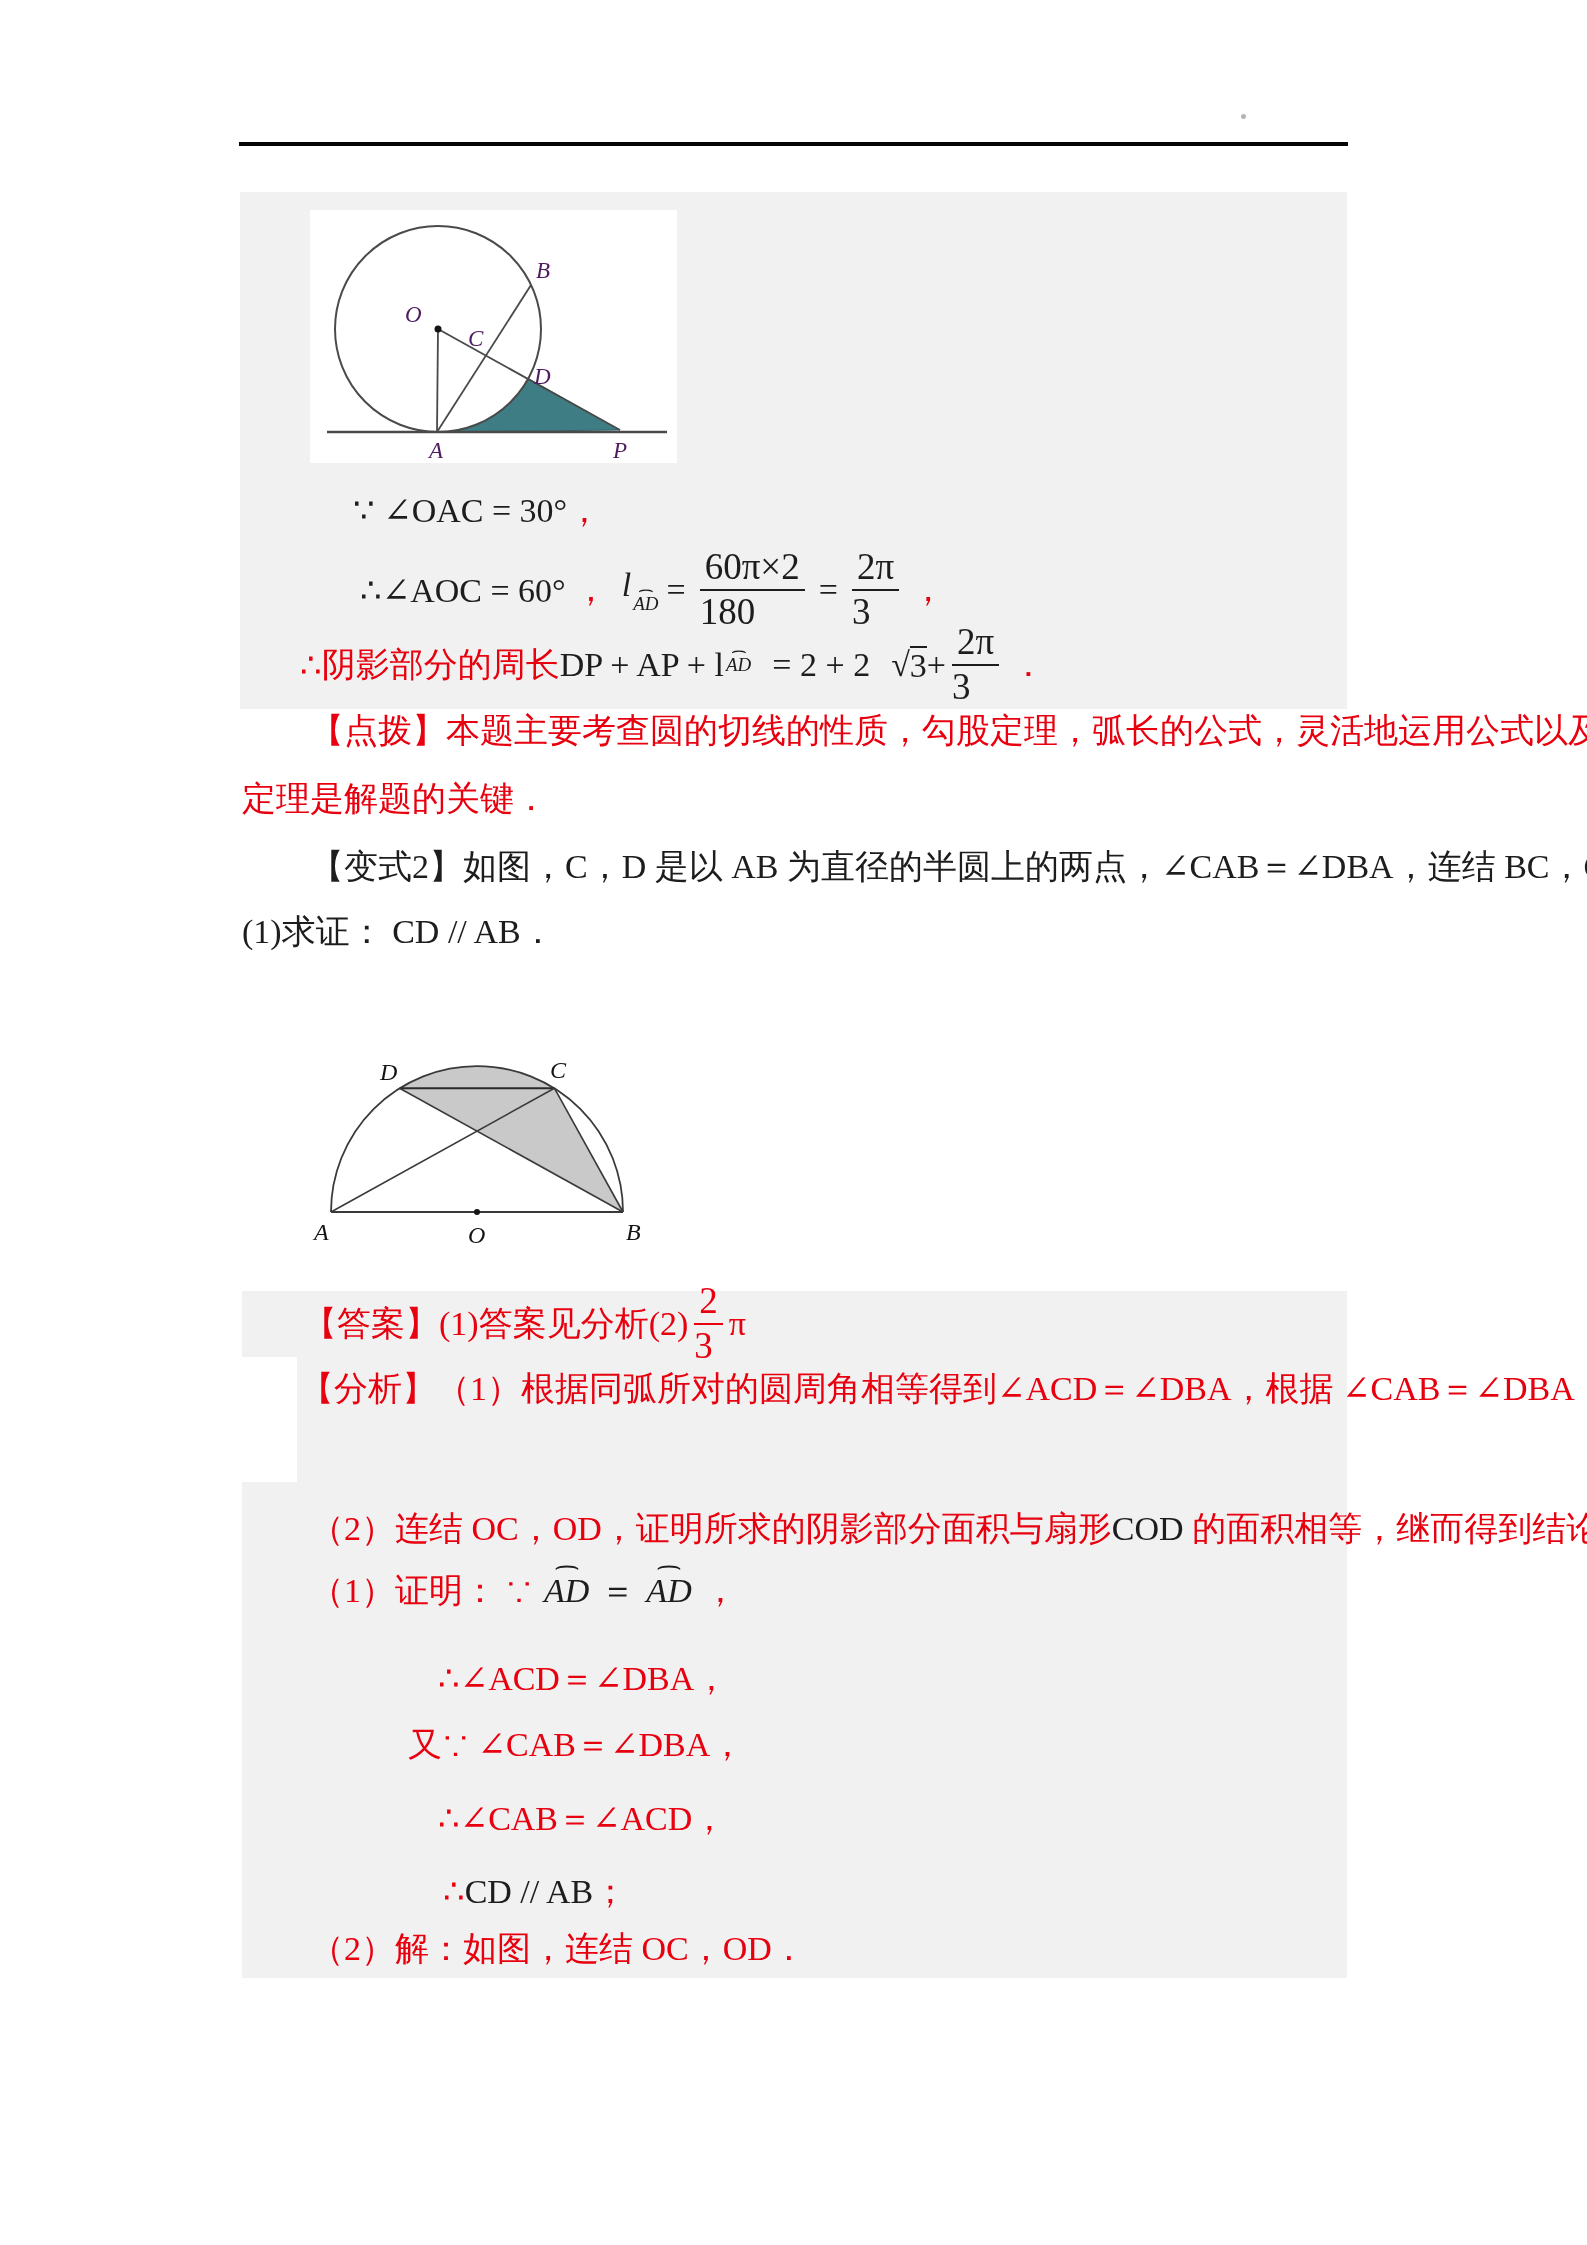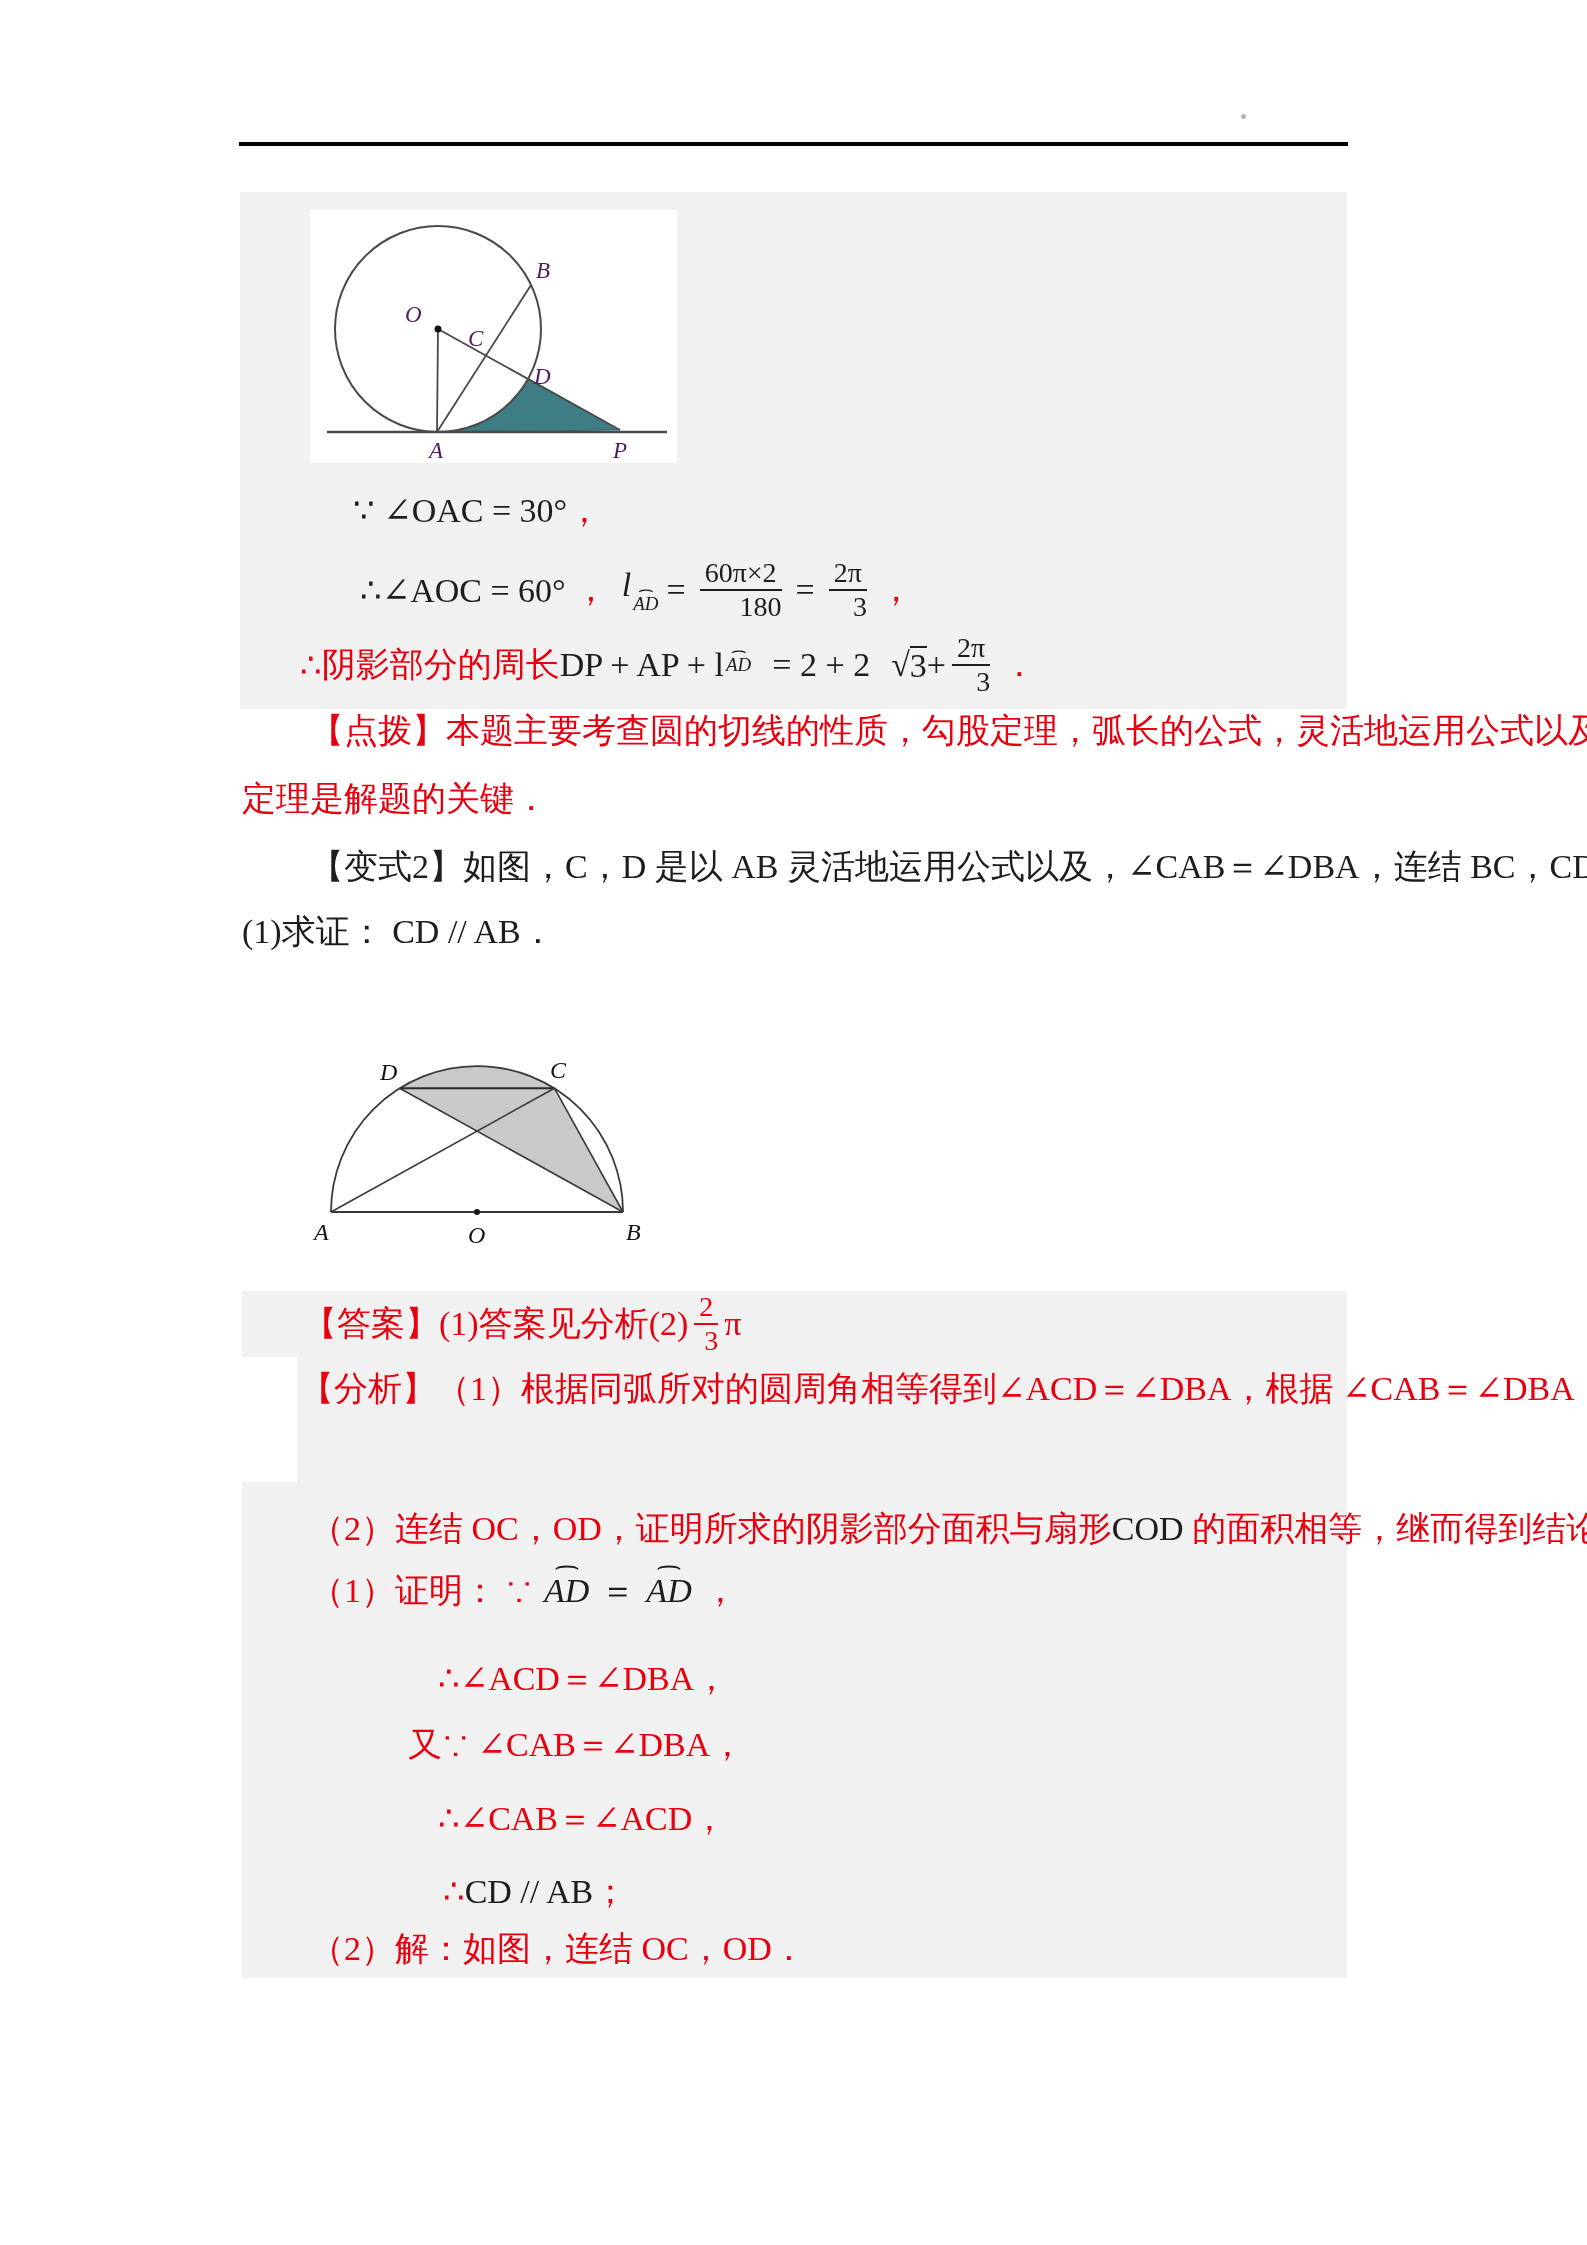--- a/index.html
+++ b/index.html
@@ -8,22 +8,22 @@
   .abs{position:absolute;}
   .gbox{position:absolute;background:#f1f1f1;}
   .whitebox{position:absolute;background:#ffffff;}
   .hrule{position:absolute;background:#050505;}
   .straydot{position:absolute;width:5px;height:5px;border-radius:50%;background:#b5b5b5;}
   .tline{position:absolute;white-space:nowrap;font-size:34px;line-height:1.25;}
   .mrow{position:absolute;display:flex;align-items:center;white-space:nowrap;font-size:34px;}
   .red{color:#e8000f;}
   .blk{color:#1d1d1d;}
   .it{}
-  .frac{display:inline-flex;flex-direction:column;align-items:flex-end;line-height:1.15;
-        font-size:28px;margin:0 6px;vertical-align:middle;}
+  .frac{display:inline-flex;flex-direction:column;align-items:flex-start;line-height:1.15;
+        font-size:37px;margin:0 6px;vertical-align:middle;}
   .frac .fnum{padding:0 5px;border-bottom:2.2px solid currentColor;display:block;}
   .frac .fden{display:block;}
   .lsub{display:inline-block;}
   .lsub .lsym{font-style:italic;}
   .subarc{display:inline-block;position:relative;font-size:19px;vertical-align:-14px;
           margin-left:2px;font-style:italic;}
   .subarc .arc{position:absolute;left:50%;top:-13px;transform:translateX(-50%) scaleX(1.5);
                font-style:normal;font-size:17px;}
   .hatwrap{display:inline-block;position:relative;font-style:italic;margin:0 3px;}
   .hatwrap .hat{position:absolute;left:50%;top:-20px;transform:translateX(-50%) scaleX(1.6);
@@ -94,21 +94,21 @@
         <span class="fnum">2π</span>
         <span class="fden">3</span>
       </span>
     <span class="red" style="margin-left:6px;">．</span>
   </div>
 
   <div class="tline red" style="left:310px;top:710px;">【点拨】本题主要考查圆的切线的性质，勾股定理，弧长的公式，灵活地运用公式以及</div>
   <div class="tline red" style="left:242px;top:778px;">定理是解题的关键．</div>
 
   <div class="tline" style="left:310px;top:846px;">
-    <span>【变式2】如图，</span><span class="it">C</span><span>，</span><span class="it">D</span><span> 是以 </span><span class="it">AB</span><span> 灵活地运用公式以及，</span><span class="it">∠CAB＝∠DBA</span><span>，连结 </span><span class="it">BC</span><span>，</span><span class="it">CD</span>
+    <span>【变式2】如图，</span><span class="it">C</span><span>，</span><span class="it">D</span><span> 是以 </span><span class="it">AB</span><span> 为直径的半圆上的两点，</span><span class="it">∠CAB＝∠DBA</span><span>，连结 </span><span class="it">BC</span><span>，</span><span class="it">CD</span>
   </div>
   <div class="tline" style="left:242px;top:911px;">
     <span>(1)求证： </span><span class="it">CD</span><span class="it"> // </span><span class="it">AB</span><span>．</span>
   </div>
 
   <div class="abs" style="left:300px;top:1040px;width:360px;height:230px;">
     <svg width="360" height="230" viewBox="0 0 360 230">
       <path d="M 99.6 48.2 A 146 146 0 0 1 254.4 48.2 Z" fill="#c9c9c9"></path>
       <path d="M 99.6 48.2 L 254.4 48.2 L 323 172 Z" fill="#c9c9c9"></path>
       <path d="M 31 172 A 146 146 0 0 1 323 172" fill="none" stroke="#3a3a3a" stroke-width="1.8"></path>

